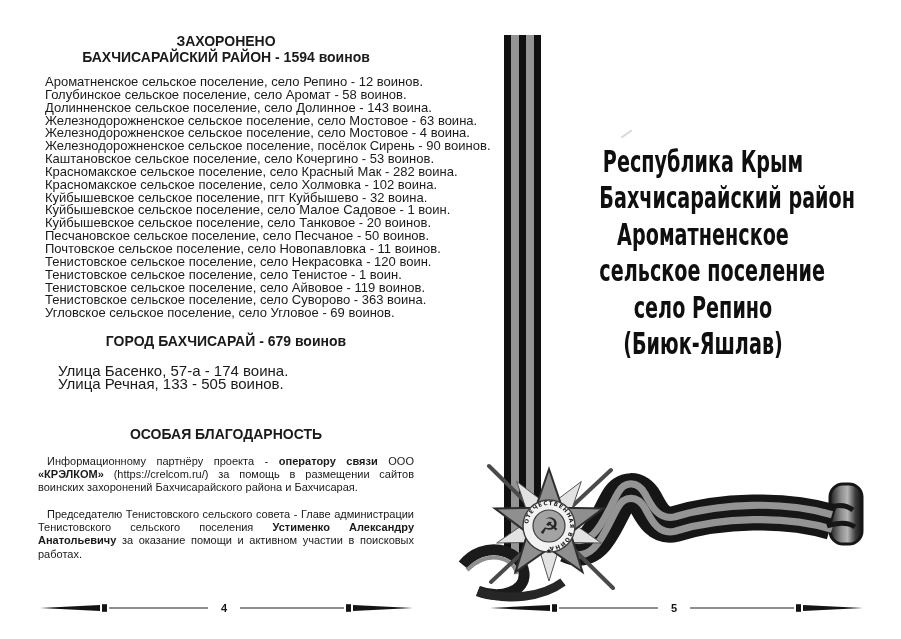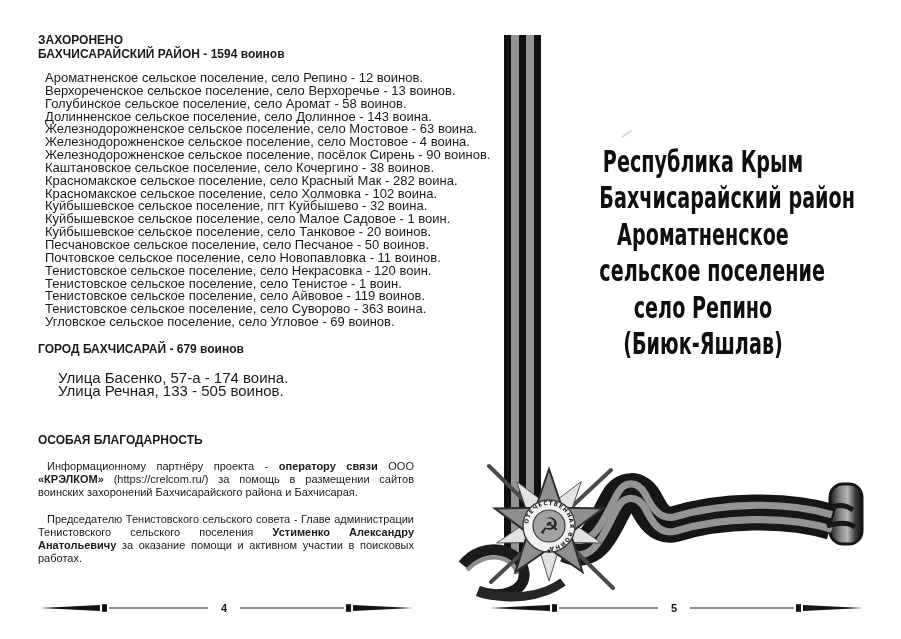--- a/index.html
+++ b/index.html
@@ -3,21 +3,21 @@
 <meta charset="utf-8">
 <style>
   html,body{margin:0;padding:0;}
   body{
     width:901px;height:639px;position:relative;overflow:hidden;
     background:#ffffff;color:#1a1a1a;
     font-family:"Liberation Sans",sans-serif;
   }
   
   .left-page{position:absolute;left:38px;top:30px;width:376px;}
-  .c-head{text-align:left;font-weight:700;font-size:12px;margin:0;}
+  .c-head{text-align:center;font-weight:700;font-size:14px;margin:0;}
   .h-buried{margin-top:3px;}
   .h-district{}
   .settlement-list{margin-top:11px;font-size:13px;line-height:12.85px;padding-left:7px;}
   .settlement-list div{white-space:nowrap;}
   .h-city{margin-top:13px;}
   .street-list{margin-top:15px;font-size:15px;line-height:13.4px;padding-left:4px;margin-left:16px;}
   .h-thanks{margin-top:35px;}
   .para{margin:0;font-size:11px;line-height:13.3px;text-align:justify;text-indent:9px;}
   .para1{margin-top:13px;}
   .para2{margin-top:13px;}
@@ -45,27 +45,26 @@
 </style>
 </head>
 <body>
 
 <div class="left-page">
   <p class="c-head h-buried">ЗАХОРОНЕНО</p>
   <p class="c-head h-district">БАХЧИСАРАЙСКИЙ РАЙОН - 1594 воинов</p>
 
   <div class="settlement-list">
       <div>Ароматненское сельское поселение, село Репино - 12 воинов.</div>
-      <div>Верхореченское сельское поселение, село Верхоречье - 13 воинов.</div>
       <div>Голубинское сельское поселение, село Аромат - 58 воинов.</div>
       <div>Долинненское сельское поселение, село Долинное - 143 воина.</div>
       <div>Железнодорожненское сельское поселение, село Мостовое - 63 воина.</div>
       <div>Железнодорожненское сельское поселение, село Мостовое - 4 воина.</div>
       <div>Железнодорожненское сельское поселение, посёлок Сирень - 90 воинов.</div>
-      <div>Каштановское сельское поселение, село Кочергино - 38 воинов.</div>
+      <div>Каштановское сельское поселение, село Кочергино - 53 воинов.</div>
       <div>Красномакское сельское поселение, село Красный Мак - 282 воина.</div>
       <div>Красномакское сельское поселение, село Холмовка - 102 воина.</div>
       <div>Куйбышевское сельское поселение, пгт Куйбышево - 32 воина.</div>
       <div>Куйбышевское сельское поселение, село Малое Садовое - 1 воин.</div>
       <div>Куйбышевское сельское поселение, село Танковое - 20 воинов.</div>
       <div>Песчановское сельское поселение, село Песчаное - 50 воинов.</div>
       <div>Почтовское сельское поселение, село Новопавловка - 11 воинов.</div>
       <div>Тенистовское сельское поселение, село Некрасовка - 120 воин.</div>
       <div>Тенистовское сельское поселение, село Тенистое - 1 воин.</div>
       <div>Тенистовское сельское поселение, село Айвовое - 119 воинов.</div>

